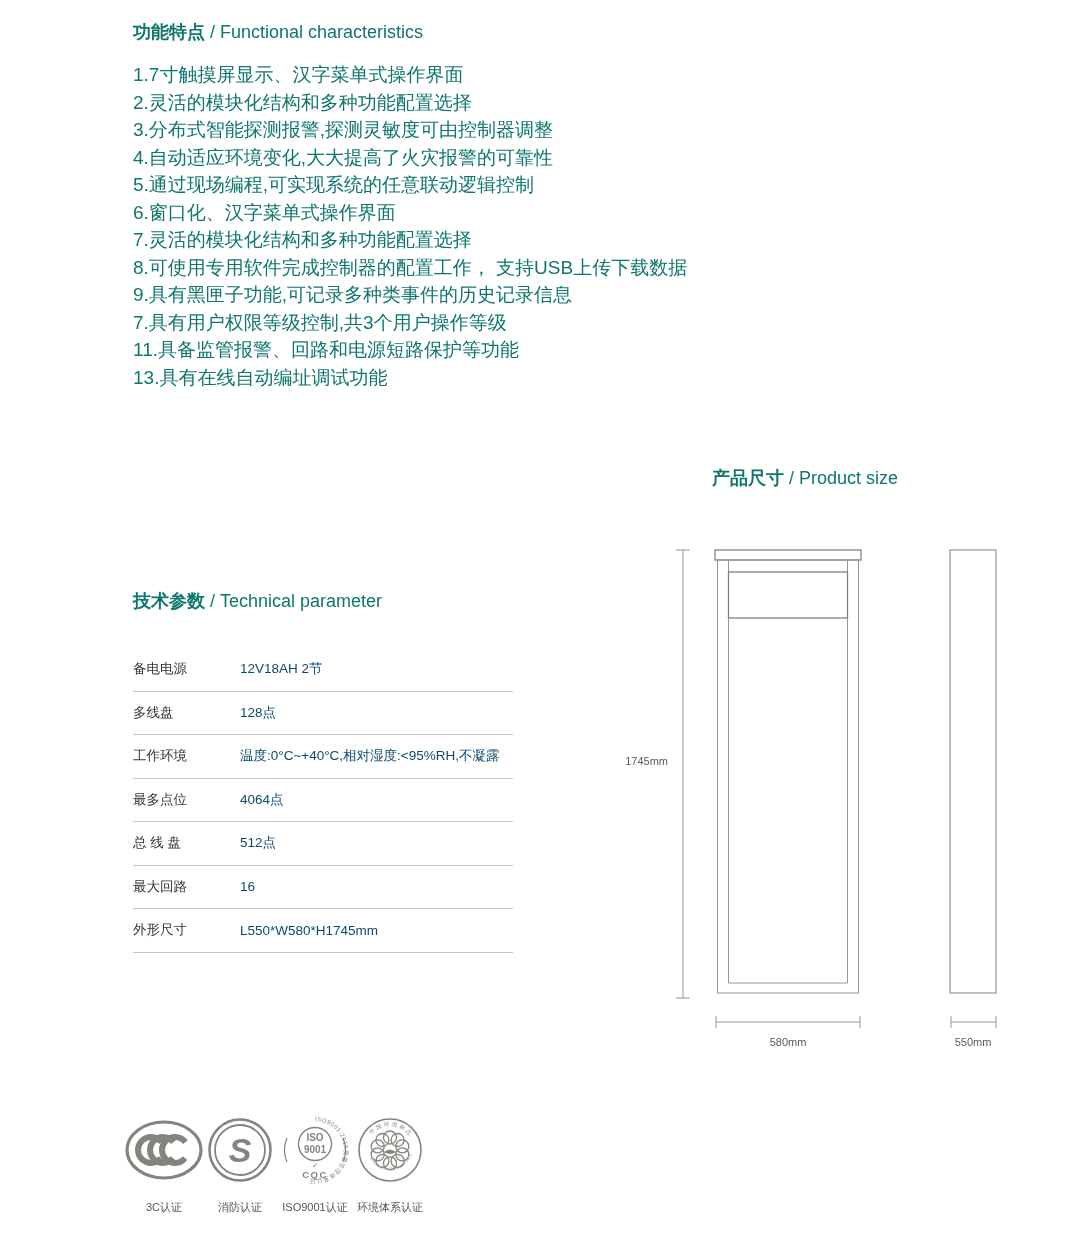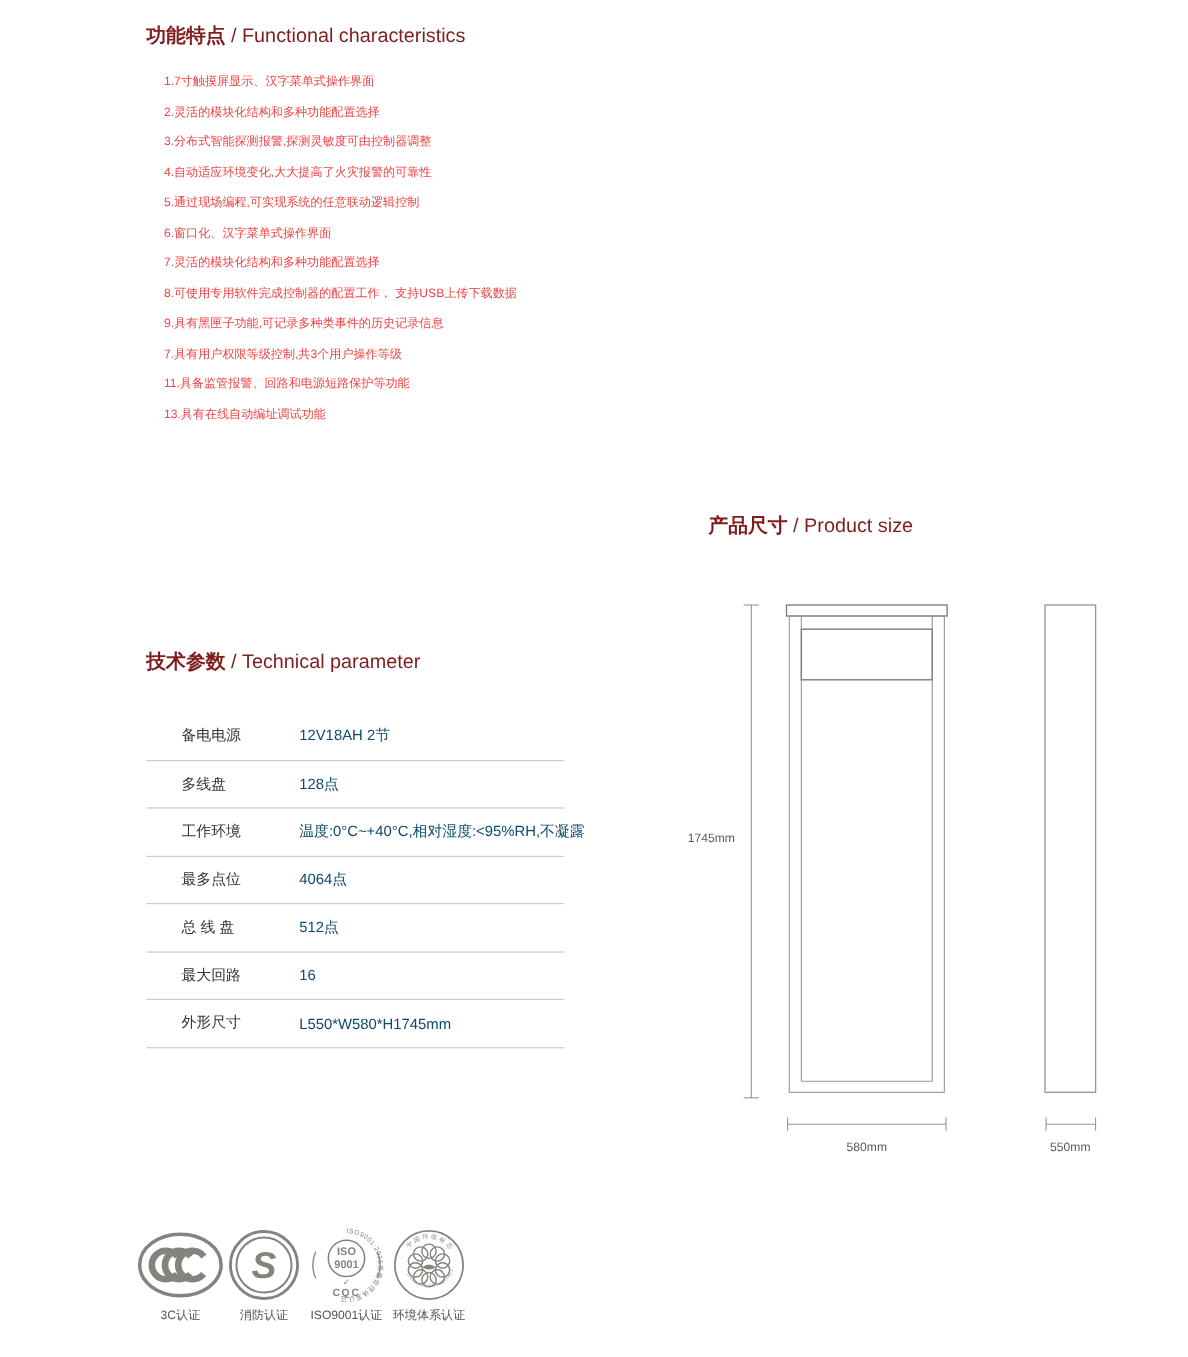--- a/index.html
+++ b/index.html
@@ -1,41 +1,41 @@
 <!DOCTYPE html>
 <html><head>
 <meta charset="utf-8">
 <style>
   * { margin:0; padding:0; box-sizing:border-box; }
   html,body { background:#ffffff; }
   body { font-family:"Liberation Sans","DejaVu Sans",sans-serif; color:#3a3a3a; }
   .page { position:relative; width:1080px; height:1234px; background:#ffffff; overflow:hidden; }
 
-  .section-title { position:absolute; font-size:18px; color:#7f1d1d; white-space:nowrap; }
+  .section-title { position:absolute; font-size:18px; color:#0f766e; white-space:nowrap; }
   .section-title .zh { font-weight:700; }
   .section-title .sep { font-weight:400; margin:0 5px; }
   .section-title .en { font-weight:400; }
 
   
   .feature-list { position:absolute; left:133px; top:61px; list-style:none; }
-  .feature-list li { font-size:11px; line-height:27.5px; color:#ef4444; white-space:nowrap;margin-left:16px; }
+  .feature-list li { font-size:19px; line-height:27.5px; color:#0f766e; white-space:nowrap; }
 
   
   .spec-table { position:absolute; left:133px; top:648px; width:380px; }
   .spec-row { display:flex; align-items:center; height:43.5px; border-bottom:1px solid #c6c6c2; }
-  .spec-label { width:107px; font-size:13.5px; color:#333330; flex:0 0 107px;margin-left:32px; }
+  .spec-label { width:107px; font-size:13.5px; color:#333330; flex:0 0 107px; }
   .spec-value { font-size:13.5px; color:#0c4a6e; white-space:nowrap; }
 
   
   .size-diagram { position:absolute; left:600px; top:540px; }
 
   
   .cert-item { position:absolute; top:1116px; width:90px; display:flex; flex-direction:column; align-items:center; }
   .cert-icon-box { height:68px; display:flex; align-items:center; justify-content:center; }
-  .cert-label { margin-top:4px; font-size:11px; color:#55554f; white-space:nowrap; }
+  .cert-label { margin-top:16px; font-size:11px; color:#55554f; white-space:nowrap; }
 
   text { font-family:"Liberation Sans","DejaVu Sans",sans-serif; }
 </style>
 </head>
 <body>
 
 <div class="page">
 
   <h2 class="section-title" style="left:133px; top:20px;">
     <span class="zh">功能特点</span><span class="sep">/</span><span class="en">Functional characteristics</span>
@@ -62,21 +62,21 @@
       <li>9.具有黑匣子功能,可记录多种类事件的历史记录信息</li>
 
       <li>7.具有用户权限等级控制,共3个用户操作等级</li>
 
       <li>11.具备监管报警、回路和电源短路保护等功能</li>
 
 
       <li>13.具有在线自动编址调试功能</li>
     </ul>
 
-  <h2 class="section-title" style="left:644px; top:466px;">
+  <h2 class="section-title" style="left:712px; top:466px;">
     <span class="zh">产品尺寸</span><span class="sep">/</span><span class="en">Product size</span>
   </h2>
 
   <h2 class="section-title" style="left:133px; top:589px;">
     <span class="zh">技术参数</span><span class="sep">/</span><span class="en">Technical parameter</span>
   </h2>
 
   <div class="spec-table">
 
       <div class="spec-row">

